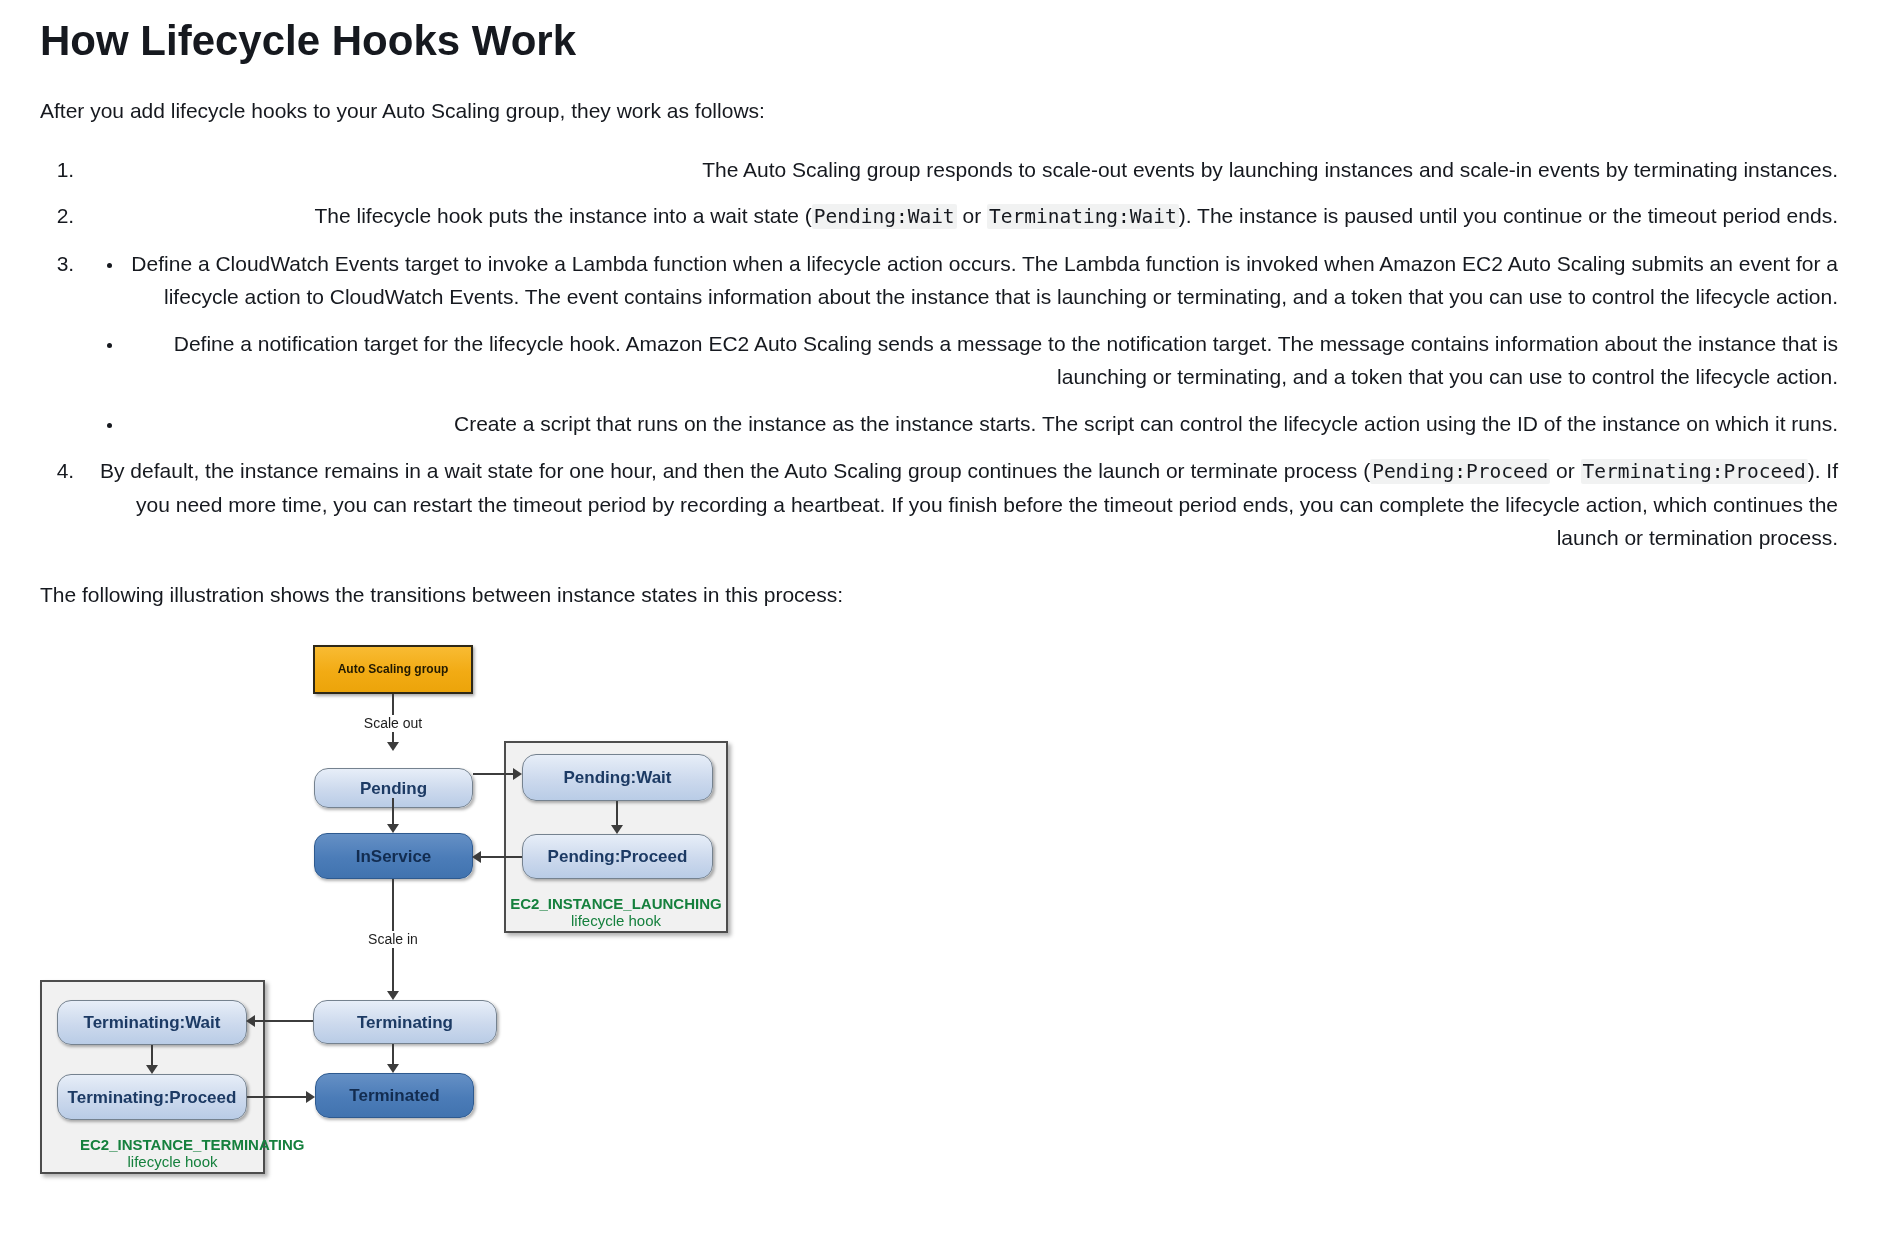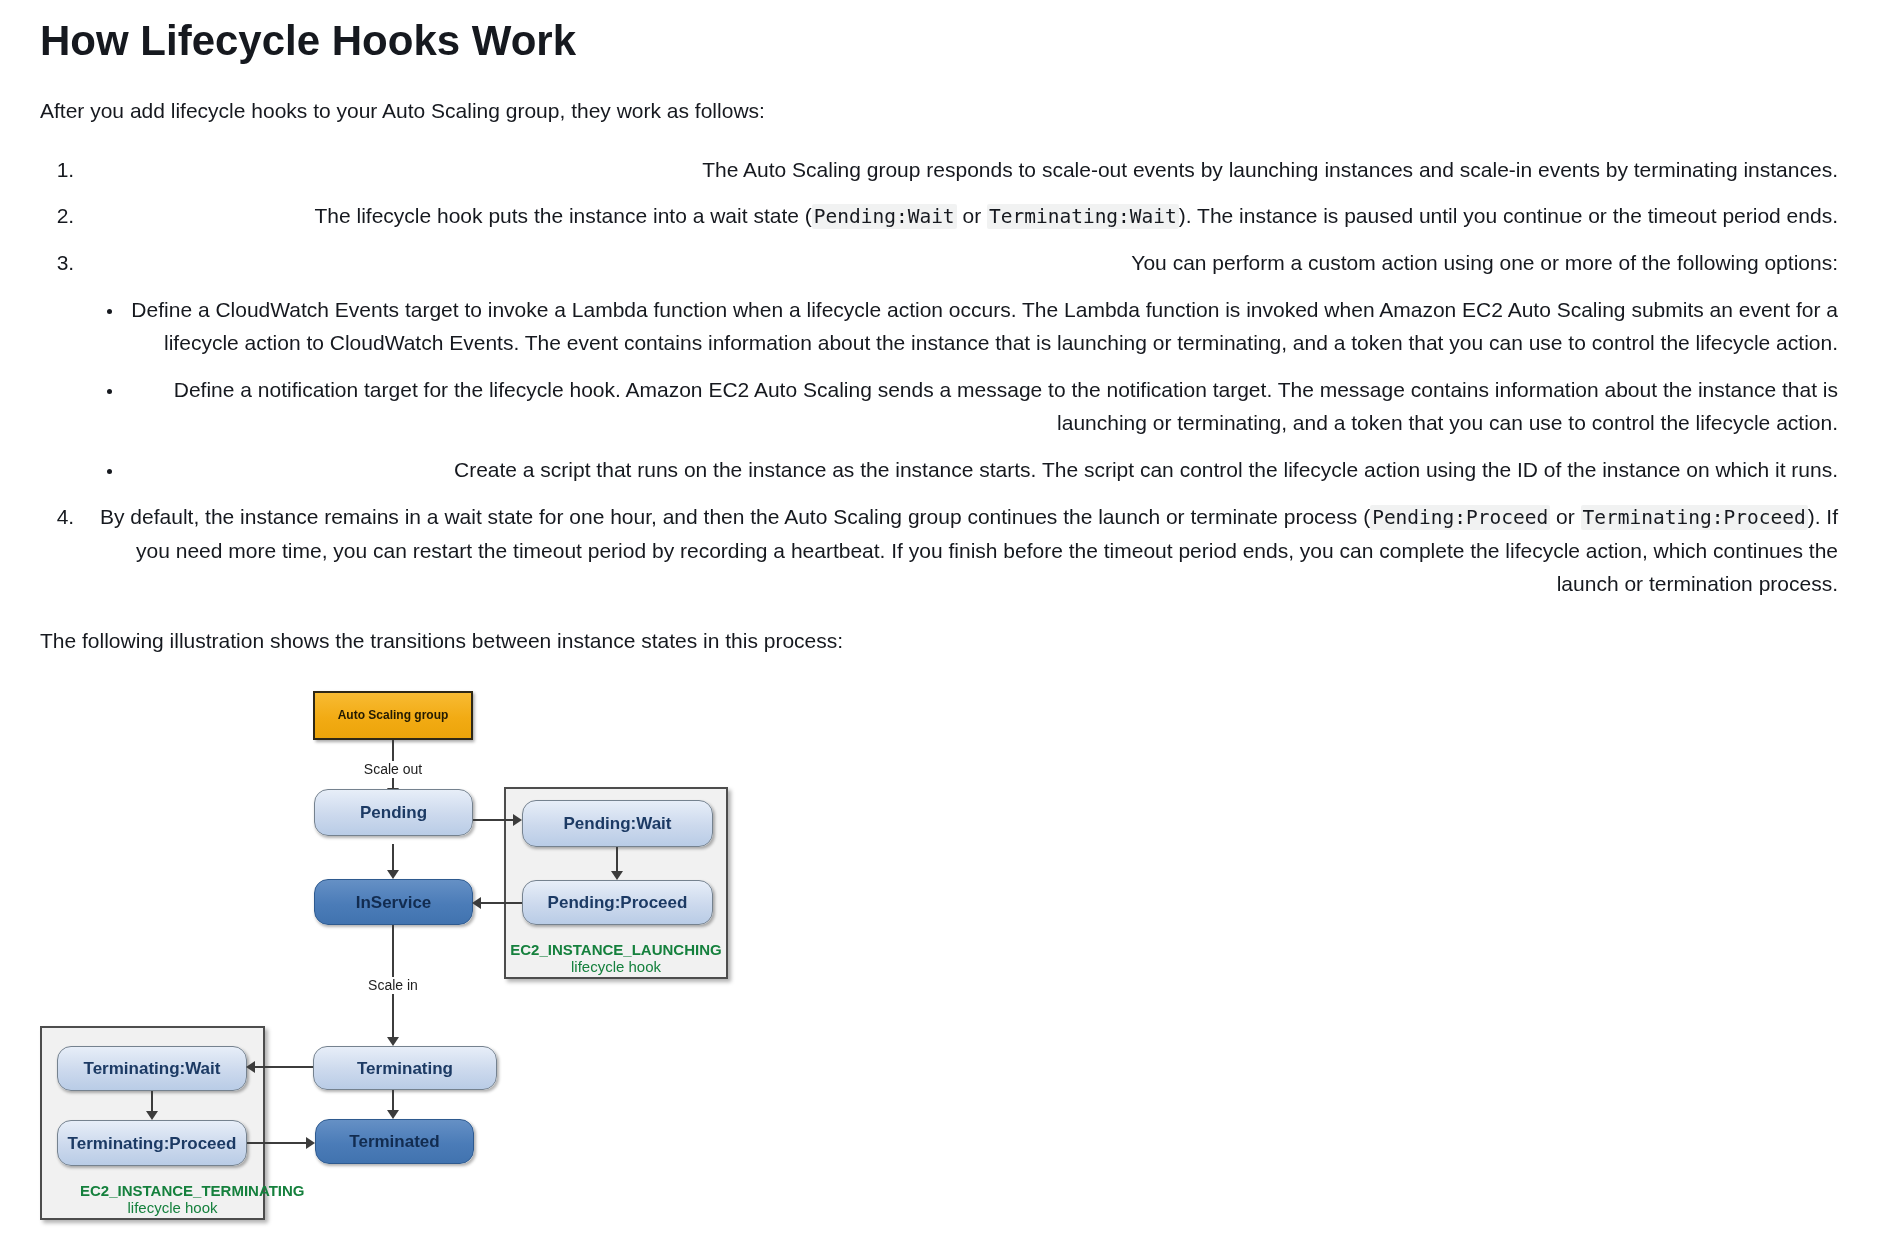--- a/index.html
+++ b/index.html
@@ -89,60 +89,60 @@
 </head>
 <body>
 
 <h1>How Lifecycle Hooks Work</h1>
 
 <p class="intro">After you add lifecycle hooks to your Auto Scaling group, they work as follows:</p>
 
 <ol class="steps">
   <li><span>The Auto Scaling group responds to scale-out events by launching instances and scale-in events by terminating instances.</span></li>
   <li><span>The lifecycle hook puts the instance into a wait state (</span><code class="inline-code">Pending:Wait</code><span> or </span><code class="inline-code">Terminating:Wait</code><span>). The instance is paused until you continue or the timeout period ends.</span></li>
-  <li><span>You can perform a custom action using one or more of the following options:</span>
+  <li>
     <ul class="options">
       <li><span>Define a CloudWatch Events target to invoke a Lambda function when a lifecycle action occurs. The Lambda function is invoked when Amazon EC2 Auto Scaling submits an event for a lifecycle action to CloudWatch Events. The event contains information about the instance that is launching or terminating, and a token that you can use to control the lifecycle action.</span></li>
       <li><span>Define a notification target for the lifecycle hook. Amazon EC2 Auto Scaling sends a message to the notification target. The message contains information about the instance that is launching or terminating, and a token that you can use to control the lifecycle action.</span></li>
       <li><span>Create a script that runs on the instance as the instance starts. The script can control the lifecycle action using the ID of the instance on which it runs.</span></li>
     </ul>
   </li>
   <li><span>By default, the instance remains in a wait state for one hour, and then the Auto Scaling group continues the launch or terminate process (</span><code class="inline-code">Pending:Proceed</code><span> or </span><code class="inline-code">Terminating:Proceed</code><span>). If you need more time, you can restart the timeout period by recording a heartbeat. If you finish before the timeout period ends, you can complete the lifecycle action, which continues the launch or termination process.</span></li>
 </ol>
 
 <p class="closing">The following illustration shows the transitions between instance states in this process:</p>
 
 <div class="diagram">
 
   <div class="abs asg-box" style="left:273px; top:14px; width:160px; height:49px;">Auto Scaling group</div>
 
   <div class="abs line-v" style="left:352px; top:63px; height:49px;"></div>
   <div class="abs ah ah-down" style="left:347px; top:111px;"></div>
   <div class="abs flow-label" style="left:353px; top:84px;">Scale out</div>
 
-  <div class="abs state" style="left:274px; top:112px; width:159px; height:47px;">Pending</div>
+  <div class="abs state" style="left:274px; top:137px; width:159px; height:40px;">Pending</div>
 
   <div class="abs hookgroup" style="left:464px; top:110px; width:224px; height:192px;"></div>
   <div class="abs state" style="left:482px; top:123px; width:191px; height:47px;">Pending:Wait</div>
   <div class="abs state" style="left:482px; top:203px; width:191px; height:45px;">Pending:Proceed</div>
   <div class="abs hook-label" style="left:464px; top:264px; width:224px;">
     <span class="hook-name">EC2_INSTANCE_LAUNCHING</span>
     <span class="hook-sub">lifecycle hook</span>
   </div>
 
   <div class="abs line-h" style="left:433px; top:142px; width:40px;"></div>
   <div class="abs ah ah-right" style="left:473px; top:137px;"></div>
 
   <div class="abs line-v" style="left:352px; top:167px; height:27px;"></div>
   <div class="abs ah ah-down" style="left:347px; top:193px;"></div>
 
   <div class="abs line-v" style="left:576px; top:170px; height:25px;"></div>
   <div class="abs ah ah-down" style="left:571px; top:194px;"></div>
 
-  <div class="abs state dark" style="left:274px; top:202px; width:159px; height:46px;">InService</div>
+  <div class="abs state dark" style="left:274px; top:202px; width:159px; height:46px;border-radius:13px;">InService</div>
 
   <div class="abs line-h" style="left:441px; top:225px; width:41px;"></div>
   <div class="abs ah ah-left" style="left:432px; top:220px;"></div>
 
   <div class="abs line-v" style="left:352px; top:248px; height:113px;"></div>
   <div class="abs ah ah-down" style="left:347px; top:360px;"></div>
   <div class="abs flow-label" style="left:353px; top:300px;">Scale in</div>
 
   <div class="abs hookgroup" style="left:0px; top:349px; width:225px; height:194px;"></div>
   <div class="abs state" style="left:17px; top:369px; width:190px; height:45px;">Terminating:Wait</div>

